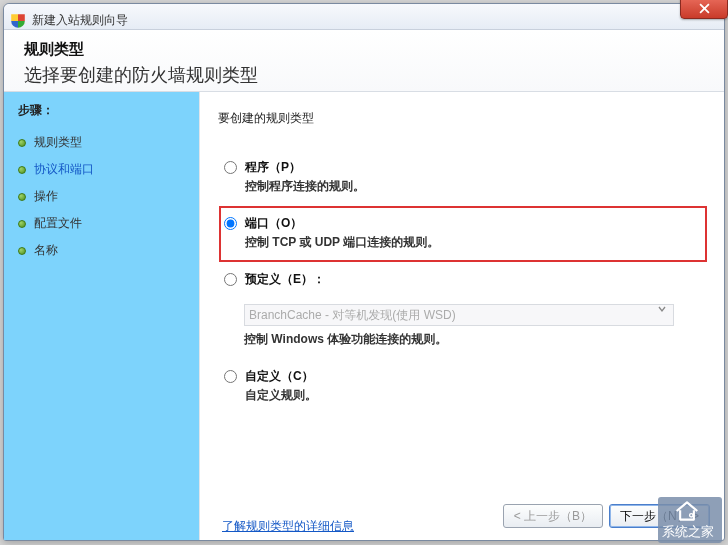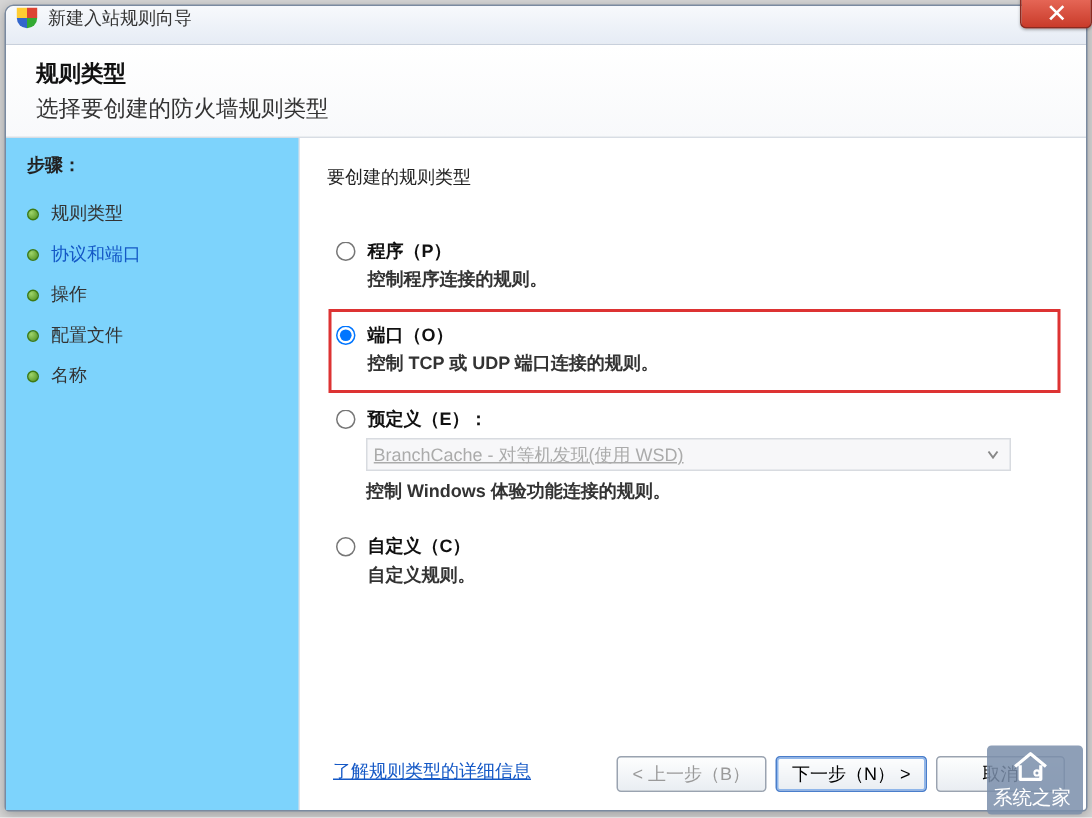--- a/index.html
+++ b/index.html
@@ -7,41 +7,41 @@
 
 .window {
   position: absolute; left: 3px; top: 3px; width: 722px; height: 538px;
   background: #fff; border: 1px solid #7a8aa0; border-radius: 6px 6px 3px 3px;
   box-shadow: 0 2px 8px rgba(0,0,0,.25);
 }
 
 .titlebar {
   height: 26px; background: linear-gradient(#f7f9fc,#e6ecf5);
   border-bottom: 1px solid #c8d0dc; border-radius: 6px 6px 0 0;
-  display: flex; align-items: flex-start; padding: 0 6px; position: relative;
+  display: flex; align-items: flex-end; padding: 0 6px; position: relative;
 }
 .titlebar .shield { width: 16px; height: 16px; margin-right: 6px;
   background: conic-gradient(#d43 0 90deg,#3a3 90deg 180deg,#36c 180deg 270deg,#fc3 270deg 360deg);
   border-radius: 0 0 8px 8px; transform: scale(.85); }
 .titlebar .title { font-size: 12px; color: #333; }
 
 .close-btn {
   position: absolute; right: -4px; top: -7px; width: 48px; height: 22px;
   background: linear-gradient(#e86a5a,#c93b2a); border: 1px solid #8a2a20;
   border-radius: 0 0 4px 4px; display: flex; align-items: center; justify-content: center;
   box-shadow: inset 0 1px 0 rgba(255,255,255,.3), 0 1px 2px rgba(0,0,0,.3);
 }
 .close-btn svg { width: 11px; height: 11px; }
 
 .header {
   height: 62px; border-bottom: 1px solid #d8dde4; padding: 10px 0 0 20px;
   background: linear-gradient(#ffffff,#f8f9fb);
 }
 .header h1 { font-size: 15px; font-weight: bold; color: #111; }
-.header p { font-size: 15px; color: #333; margin-top: 4px; }
+.header p { font-size: 18px; color: #333; margin-top: 4px; }
 
 .body { display: flex; height: calc(100% - 26px - 62px); }
 
 .sidebar {
   width: 196px; border-right: 1px solid #e0e4ea; padding: 10px 0 0 14px;
   background: #7dd3fc;
 }
 .step-title { font-size: 12px; font-weight: bold; color: #222; margin-bottom: 10px; }
 .steps { list-style: none; }
 .steps li { display: flex; align-items: center; font-size: 12px; padding: 5px 0; cursor: pointer; }
@@ -56,22 +56,22 @@
 .opts { margin-left: 4px; }
 .opt { display: flex; align-items: flex-start; padding: 6px 2px 8px 2px; margin-bottom: 6px; position: relative; }
 .opt input[type="radio"] { margin-top: 2px; margin-right: 8px; }
 .opt .txt { font-size: 12px; }
 .opt .txt b { font-weight: bold; color: #111; margin-top: 16px; }
 .opt .txt .desc { display: block; margin-top: 2px; color: #333; font-weight: bold; }
 .opt.highlight { outline: 2px solid #d33; outline-offset: 1px; }
 
 .predef-sel {
   width: 430px; height: 22px; font-size: 12px; color: #888;
-  border: 1px solid #c8ccd4; background: #f4f5f7; margin: 4px 0 3px 20px;
-  padding: 2px 4px; appearance: none; position: relative; text-decoration: underline;
+  border: 1px solid #c8ccd4; background: #f4f5f7; margin: 16px 0 3px 20px;
+  padding: 2px 4px; appearance: none; position: relative;
 }
 .sel-wrap { position: relative; display: inline-block; }
 .sel-caret { position: absolute; right: 4px; top: 50%; transform: translateY(-50%);
   width: 16px; height: 16px; display: flex; align-items: center; justify-content: center; pointer-events: none; }
 .sel-caret svg { width: 8px; height: 8px; }
 
 .learn-link { display: inline-block; margin-top: 100px; margin-left: 4px;
   font-size: 12px; color: #1458c6; text-decoration: underline; cursor: pointer; }
 
 .footer {
@@ -195,21 +195,20 @@
           </span>
         </label>
 
       </div>
 
       <a class="learn-link">了解规则类型的详细信息</a>
 
       <div class="footer">
         <button disabled="">&lt; 上一步（B）</button>
         <button class="next">下一步（N） &gt;</button>
-        <button>取消</button>
       </div>
     </div>
 
   </div>
 </div>
 
 <div class="watermark">
   <svg viewBox="0 0 32 28">
       <path d="M4 14 L16 4 L28 14 M8 13 V24 H24 V13" fill="none" stroke="#fff" stroke-width="2.5" stroke-linejoin="round"></path>
       <circle cx="21" cy="19" r="2" fill="none" stroke="#fff" stroke-width="1.6"></circle>

